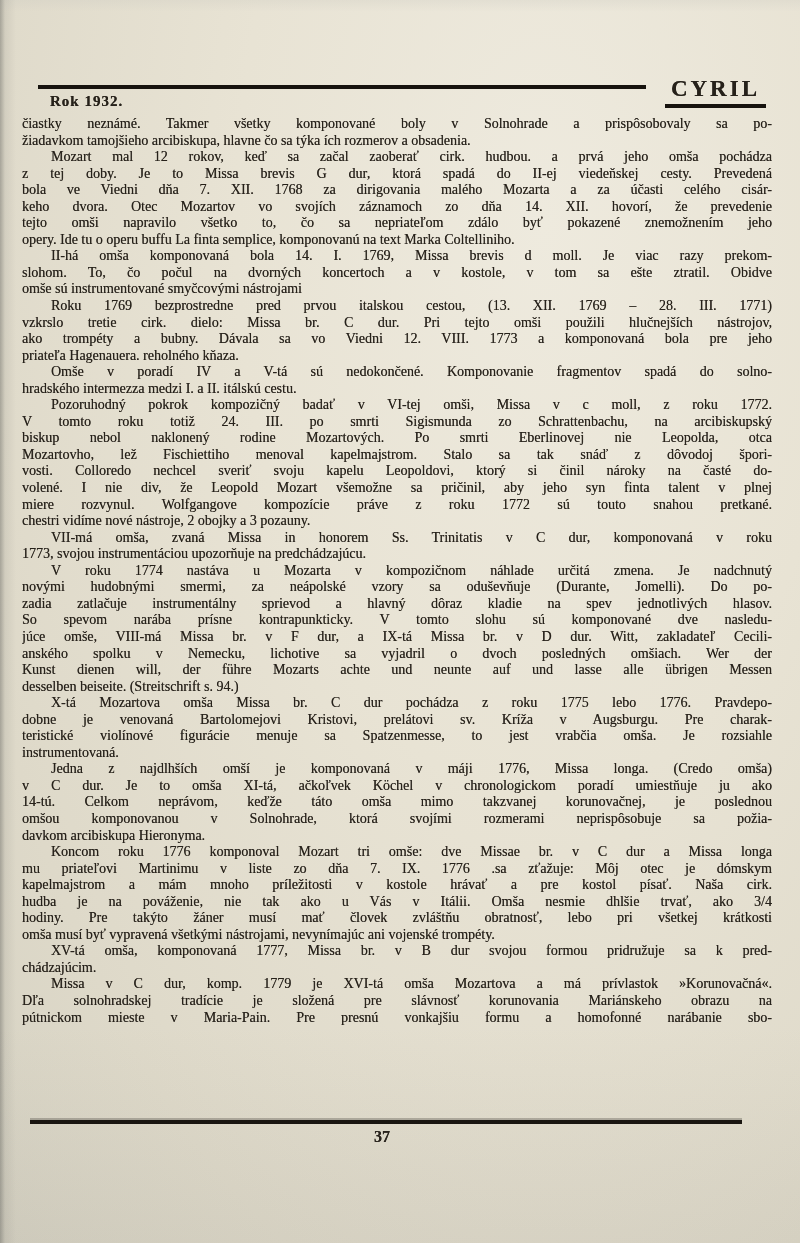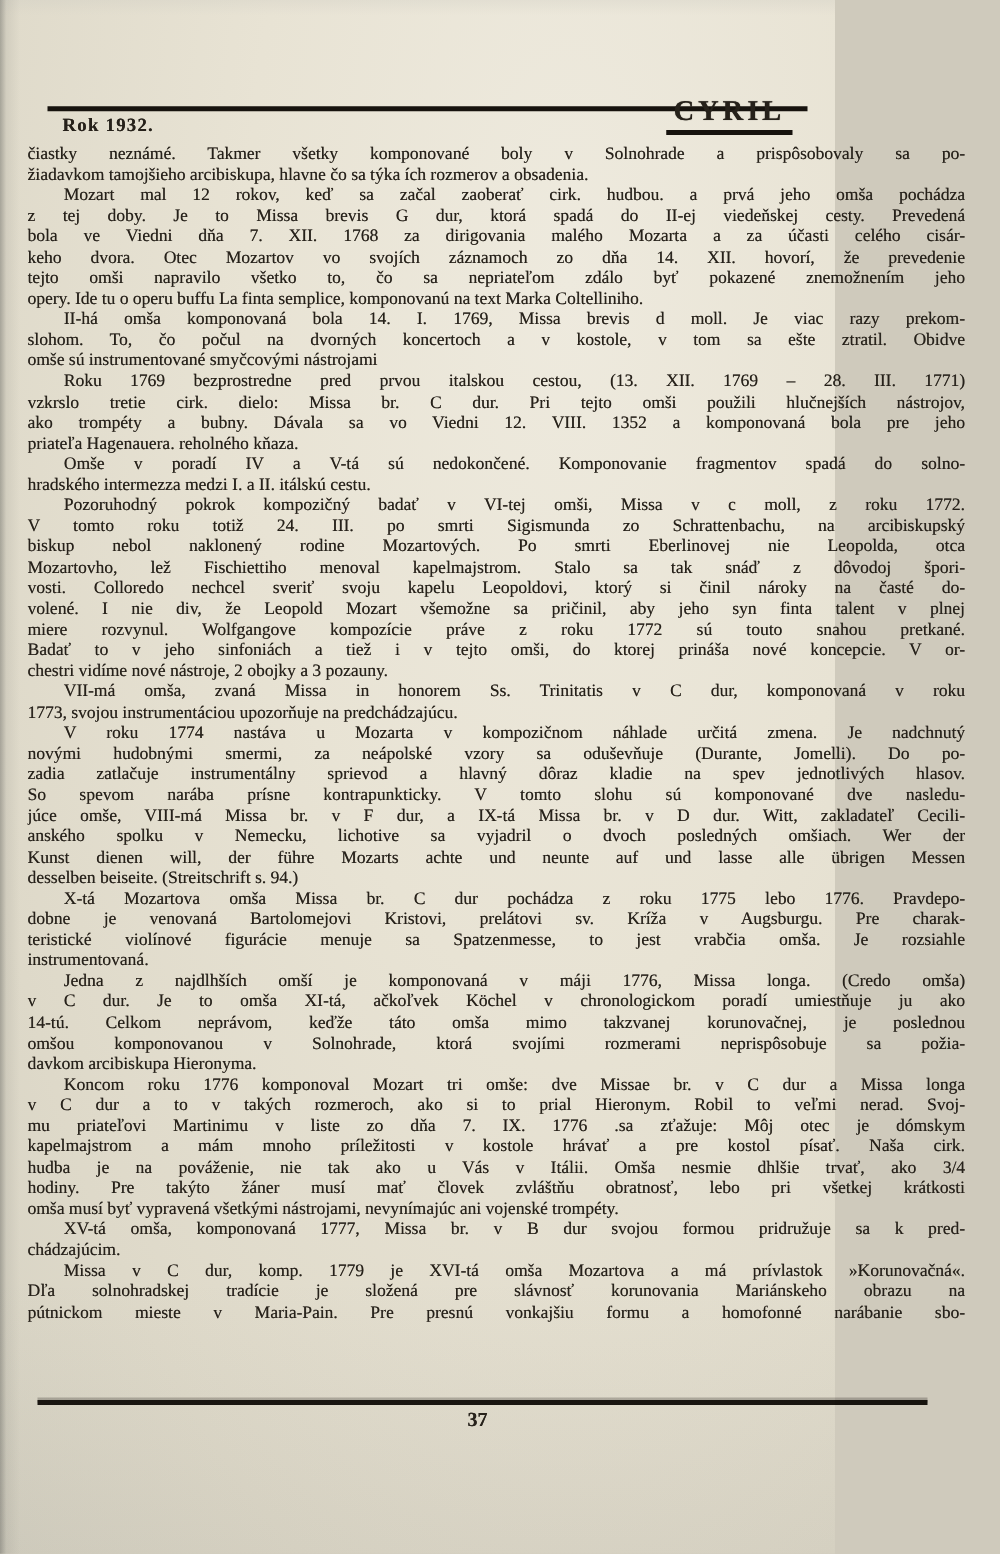--- a/index.html
+++ b/index.html
@@ -1,18 +1,18 @@
 <!DOCTYPE html>
 <html><head>
 <meta charset="utf-8">
 <style>
   html,body{margin:0;padding:0;}
   body{width:800px;height:1243px;overflow:hidden;background:#cfcabc;}
   .page{
-    position:relative;width:668px;height:1243px;
+    position:relative;width:800px;height:1243px;
     font-family:"Liberation Serif","DejaVu Serif",serif;
     color:#26211a;
     background:
       linear-gradient(90deg, rgba(110,110,104,0.50) 0px, rgba(160,158,148,0.22) 5px, rgba(233,228,214,0) 16px),
       linear-gradient(180deg, rgba(205,203,193,0.30) 0px, rgba(233,228,214,0) 12px),
       radial-gradient(ellipse at 68% 18%, #eeeade 0%, #e8e3d4 40%, #ded9c9 78%, #d6d2c3 100%);
   }
   .page::after{ 
     content:"";position:absolute;left:0;bottom:0;width:100%;height:220px;
     background:linear-gradient(180deg, rgba(0,0,0,0) 0%, rgba(90,90,85,0.07) 100%);
@@ -80,36 +80,35 @@
         <div class="line">opery. Ide tu o operu buffu La finta semplice, komponovanú na text Marka Coltelliniho.</div>
       </div>
       <div class="para">
         <div class="line jl ind">II-há omša komponovaná bola 14. I. 1769, Missa brevis d moll. Je viac razy prekom-</div>
         <div class="line jl">slohom. To, čo počul na dvorných koncertoch a v kostole, v tom sa ešte ztratil. Obidve</div>
         <div class="line">omše sú instrumentované smyčcovými nástrojami</div>
       </div>
       <div class="para">
         <div class="line jl ind">Roku 1769 bezprostredne pred prvou italskou cestou, (13. XII. 1769 – 28. III. 1771)</div>
         <div class="line jl">vzkrslo tretie cirk. dielo: Missa br. C dur. Pri tejto omši použili hlučnejších nástrojov,</div>
-        <div class="line jl">ako trompéty a bubny. Dávala sa vo Viedni 12. VIII. 1352 a komponovaná bola pre jeho</div>
+        <div class="line jl">ako trompéty a bubny. Dávala sa vo Viedni 12. VIII. 1773 a komponovaná bola pre jeho</div>
         <div class="line">priateľa Hagenauera. reholného kňaza.</div>
       </div>
       <div class="para">
         <div class="line jl ind">Omše v poradí IV a V-tá sú nedokončené. Komponovanie fragmentov spadá do solno-</div>
         <div class="line">hradského intermezza medzi I. a II. itálskú cestu.</div>
       </div>
       <div class="para">
         <div class="line jl ind">Pozoruhodný pokrok kompozičný badať v VI-tej omši, Missa v c moll, z roku 1772.</div>
         <div class="line jl">V tomto roku totiž 24. III. po smrti Sigismunda zo Schrattenbachu, na arcibiskupský</div>
         <div class="line jl">biskup nebol naklonený rodine Mozartových. Po smrti Eberlinovej nie Leopolda, otca</div>
         <div class="line jl">Mozartovho, lež Fischiettiho menoval kapelmajstrom. Stalo sa tak snáď z dôvodoj špori-</div>
         <div class="line jl">vosti. Colloredo nechcel sveriť svoju kapelu Leopoldovi, ktorý si činil nároky na časté do-</div>
         <div class="line jl">volené. I nie div, že Leopold Mozart všemožne sa pričinil, aby jeho syn finta talent v plnej</div>
         <div class="line jl">miere rozvynul. Wolfgangove kompozície práve z roku 1772 sú touto snahou pretkané.</div>
-        <div class="line jl">Badať to v jeho sinfoniách a tiež i v tejto omši, do ktorej prináša nové koncepcie. V or-</div>
         <div class="line">chestri vidíme nové nástroje, 2 obojky a 3 pozauny.</div>
       </div>
       <div class="para">
         <div class="line jl ind">VII-má omša, zvaná Missa in honorem Ss. Trinitatis v C dur, komponovaná v roku</div>
         <div class="line">1773, svojou instrumentáciou upozorňuje na predchádzajúcu.</div>
       </div>
       <div class="para">
         <div class="line jl ind">V roku 1774 nastáva u Mozarta v kompozičnom náhlade určitá zmena.  Je nadchnutý</div>
         <div class="line jl">novými hudobnými smermi, za neápolské vzory sa oduševňuje (Durante, Jomelli). Do po-</div>
         <div class="line jl">zadia zatlačuje instrumentálny sprievod a hlavný dôraz kladie na spev jednotlivých hlasov.</div>
@@ -127,21 +126,20 @@
       </div>
       <div class="para">
         <div class="line jl ind">Jedna z najdlhších omší je komponovaná v máji 1776, Missa longa. (Credo omša)</div>
         <div class="line jl">v C dur. Je to omša XI-tá, ačkoľvek Köchel v chronologickom poradí umiestňuje ju ako</div>
         <div class="line jl">14-tú. Celkom neprávom, keďže táto omša mimo takzvanej korunovačnej, je poslednou</div>
         <div class="line jl">omšou komponovanou v Solnohrade, ktorá svojími rozmerami neprispôsobuje sa požia-</div>
         <div class="line">davkom arcibiskupa Hieronyma.</div>
       </div>
       <div class="para">
         <div class="line jl ind">Koncom roku 1776 komponoval Mozart tri omše: dve Missae br. v C dur a Missa longa</div>
-        <div class="line jl">v C dur a to v takých rozmeroch, ako si to prial Hieronym. Robil to veľmi nerad. Svoj-</div>
         <div class="line jl">mu priateľovi Martinimu v liste zo dňa 7. IX. 1776 .sa zťažuje: Môj otec je dómskym</div>
         <div class="line jl">kapelmajstrom a mám mnoho príležitosti v kostole hrávať a pre kostol písať. Naša cirk.</div>
         <div class="line jl">hudba je na pováženie, nie tak ako u Vás v Itálii. Omša nesmie dhlšie trvať, ako 3/4</div>
         <div class="line jl">hodiny. Pre takýto žáner musí mať človek zvláštňu obratnosť, lebo pri všetkej krátkosti</div>
         <div class="line">omša musí byť vypravená všetkými nástrojami, nevynímajúc ani vojenské trompéty.</div>
       </div>
       <div class="para">
         <div class="line jl ind">XV-tá omša, komponovaná 1777, Missa br. v B dur svojou formou pridružuje sa k pred-</div>
         <div class="line">chádzajúcim.</div>
       </div>

